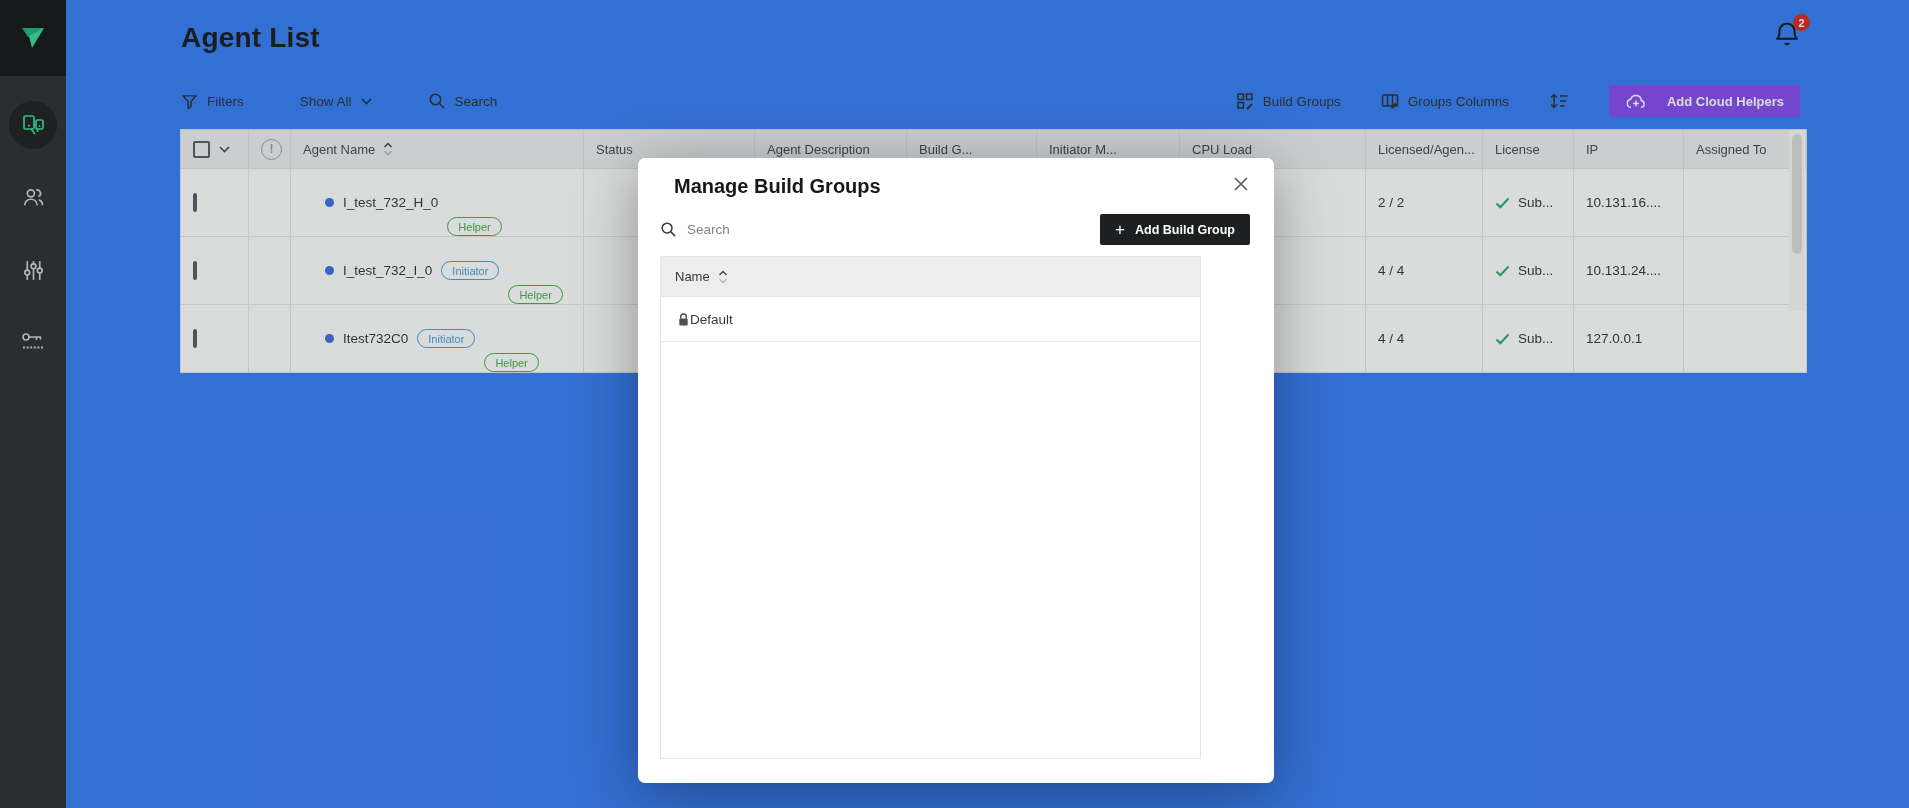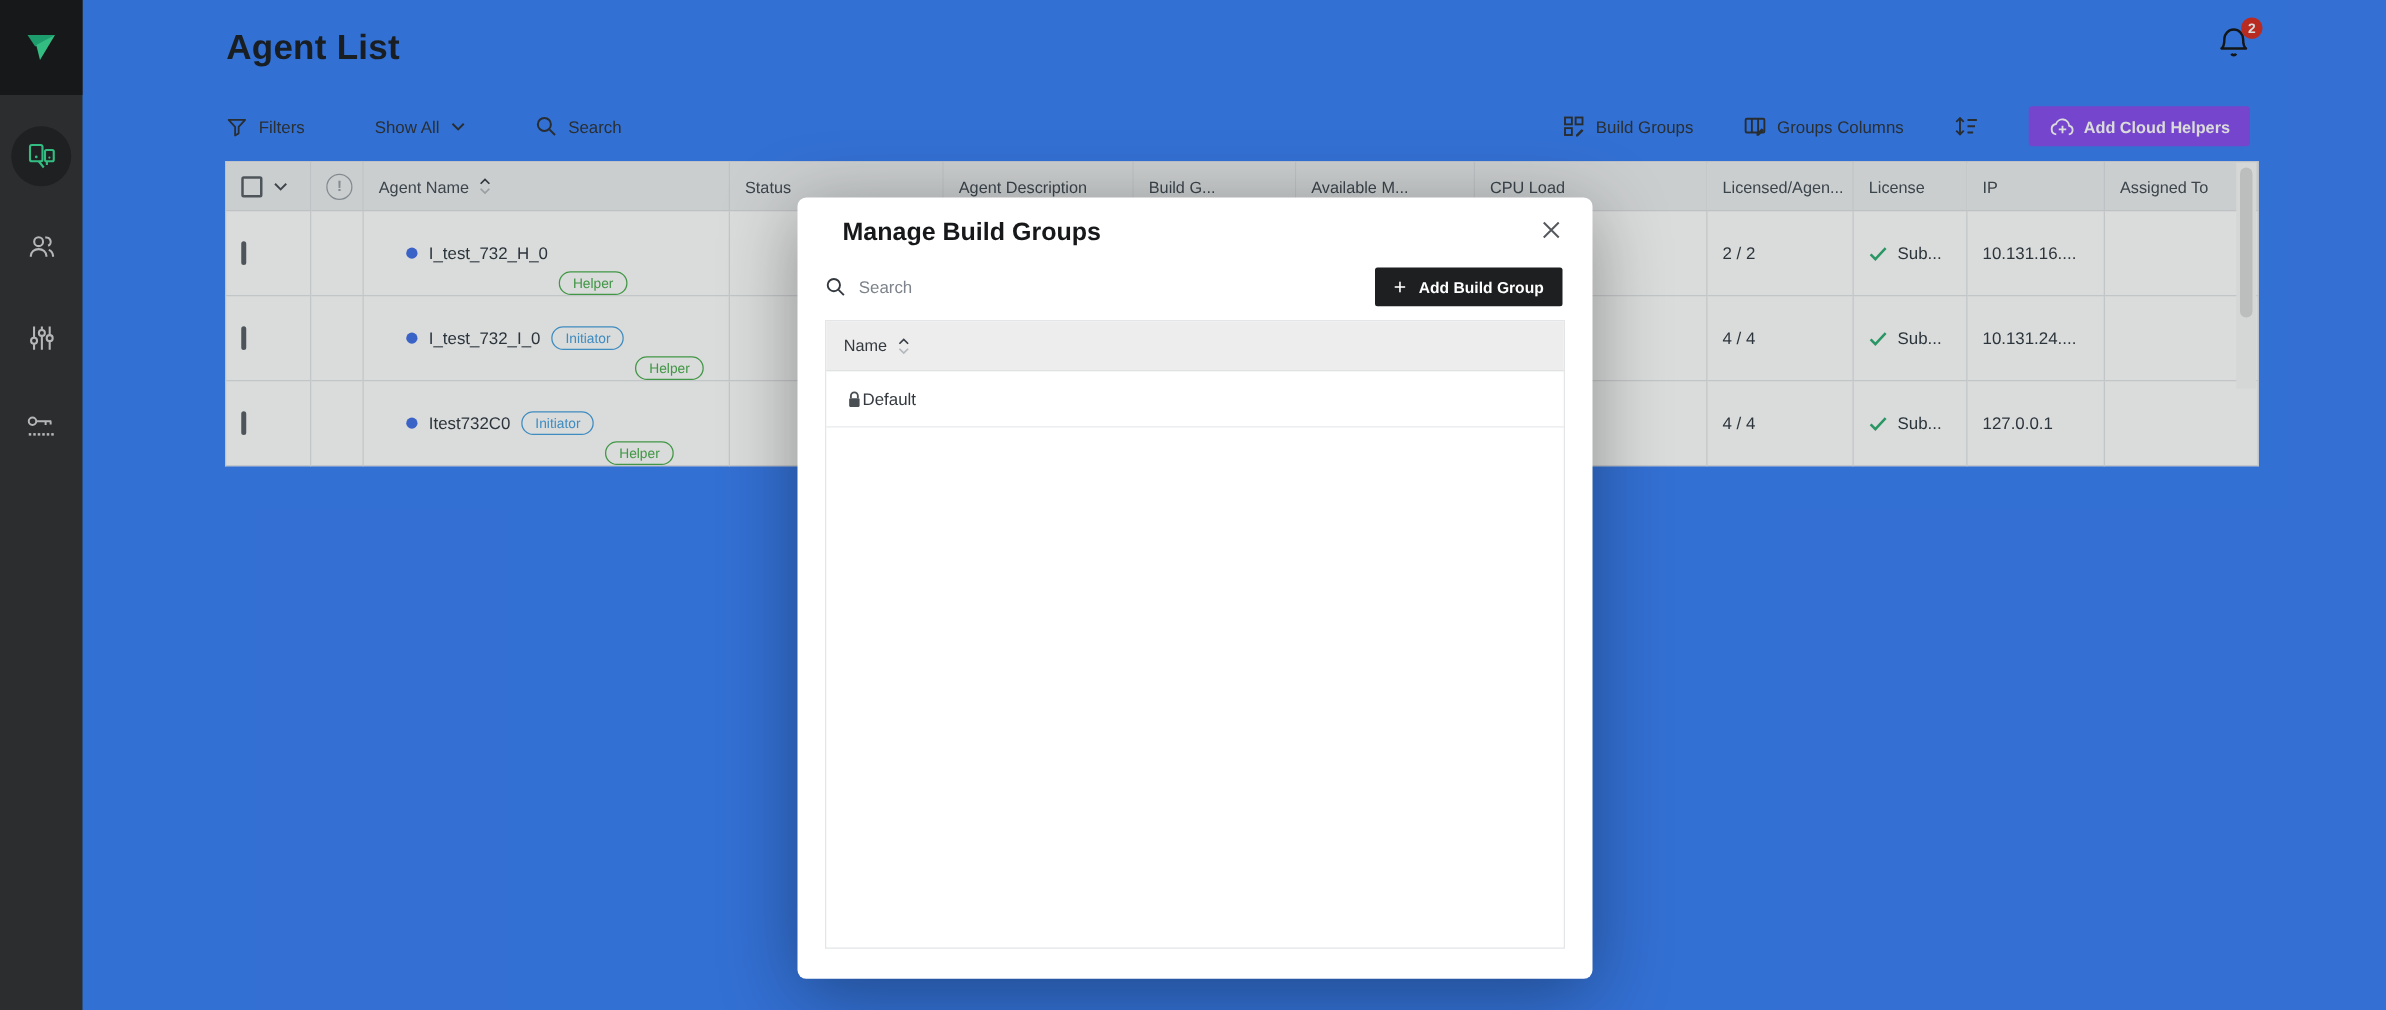--- a/index.html
+++ b/index.html
@@ -16,21 +16,21 @@
 
   
   .page-title { position:absolute; left:181px; top:22px; font-size:28px; font-weight:700; color:#1c2126; letter-spacing:.2px; }
   .bell-wrap { position:absolute; left:1772px; top:18px; width:34px; height:34px; cursor:pointer; }
   .bell-badge { position:absolute; right:-4px; top:-4px; min-width:17px; height:17px; border-radius:9px; background:#d93025; color:#fff; font-size:11px; font-weight:700; display:flex; align-items:center; justify-content:center; padding:0 3px; }
 
   
   .toolbar-left { position:absolute; left:181px; top:85px; height:32px; display:flex; align-items:center; gap:56px; }
   .toolbar-right { position:absolute; right:109px; top:85px; height:32px; display:flex; align-items:center; gap:40px; }
   .tool-item { display:flex; align-items:center; gap:9px; font-size:13.5px; color:#2f353a; cursor:pointer; white-space:nowrap; }
-  .btn-purple { display:flex; align-items:center; gap:6px; background:#8a4ff0; color:#fff; font-size:13px; font-weight:700; border:none; border-radius:3px; height:32px; padding:0 16px; cursor:pointer; }
+  .btn-purple { display:flex; align-items:center; gap:20px; background:#8a4ff0; color:#fff; font-size:13px; font-weight:700; border:none; border-radius:3px; height:32px; padding:0 16px; cursor:pointer; }
 
   
   .agent-table { position:absolute; left:180px; top:129px; width:1626px; border-collapse:collapse; table-layout:fixed; background:#fff; }
   .agent-table th { height:39px; background:#eef0f1; border:1px solid #dfe2e4; font-size:13px; font-weight:500; color:#454f57; text-align:left; padding:0 12px; white-space:nowrap; overflow:hidden; }
   .agent-table td { height:48px; background:#fff; border:1px solid #e4e7e9; border-top:none; font-size:13.5px; color:#333d45; padding:0 12px; white-space:nowrap; overflow:hidden; }
   .th-flex { display:flex; align-items:center; gap:8px; }
   .cell-name { display:flex; align-items:center; gap:9px; padding-left:22px; }
   .dot { width:9px; height:9px; border-radius:50%; background:#4372e8; flex:0 0 auto; }
   .badge { font-size:11px; border-radius:10px; padding:2.5px 10px; border:1px solid; background:transparent; }
   .badge.helper { color:#4caf50; border-color:#4caf50;margin-top:48px; }
@@ -48,21 +48,21 @@
 
   
   .modal { position:absolute; left:638px; top:158px; width:636px; height:625px; background:#fff; border-radius:7px; box-shadow:0 12px 60px rgba(0,0,0,.35); z-index:50; }
   .modal-title { position:absolute; left:36px; top:17px; font-size:20px; font-weight:700; color:#16181a; }
   .modal-close { position:absolute; right:22px; top:15px; font-size:17px; color:#55595d; cursor:pointer; line-height:1; padding:4px; }
   .modal-search { position:absolute; left:22px; top:55px; height:32px; display:flex; align-items:center; gap:10px; }
   .modal-search input { border:none; outline:none; font-size:13.5px; color:#33393f; width:240px; font-family:"Liberation Sans", sans-serif; }
   .modal-search input::placeholder { color:#7d838a; }
   .btn-dark { position:absolute; right:24px; top:56px; height:31px; display:flex; align-items:center; gap:10px; background:#1d1f20; color:#fff; border:none; border-radius:2px; font-size:12.5px; font-weight:700; padding:0 15px; cursor:pointer; }
   .btn-dark .plus { font-size:17px; font-weight:400; line-height:1; }
-  .bg-table { position:absolute; left:22px; top:98px; width:592px; height:503px; border:1px solid #e3e5e7; background:#fff; }
+  .bg-table { position:absolute; left:22px; top:98px; width:541px; height:503px; border:1px solid #e3e5e7; background:#fff; }
   .bg-thead { height:40px; background:#ededee; border-bottom:1px solid #e0e2e4; display:flex; align-items:center; gap:8px; padding:0 14px; font-size:13px; font-weight:500; color:#34393e; }
   .bg-row { height:45px; border-bottom:1px solid #e8eaec; display:flex; align-items:center; padding:0 16px; font-size:13.5px; color:#33393f; cursor:pointer; }
 
   svg { display:block; }
 </style>
 </head>
 <body>
 
 <div class="screen">
 
@@ -218,21 +218,21 @@
             <span>Agent Name</span>
             <svg width="10" height="14" viewBox="0 0 10 14" fill="none">
               <path d="M1.5 5L5 1.5 8.5 5" stroke="#3a4147" stroke-width="1.4"></path>
               <path d="M1.5 9L5 12.5 8.5 9" stroke="#b3b8bc" stroke-width="1.4"></path>
             </svg>
           </span>
         </th>
         <th>Status</th>
         <th>Agent Description</th>
         <th>Build G...</th>
-        <th>Available M...</th>
+        <th>Initiator M...</th>
         <th>CPU Load</th>
         <th>Licensed/Agen...</th>
         <th>License</th>
         <th>IP</th>
         <th>Assigned To</th>
       </tr>
     </thead>
     <tbody>
 
       <tr>

